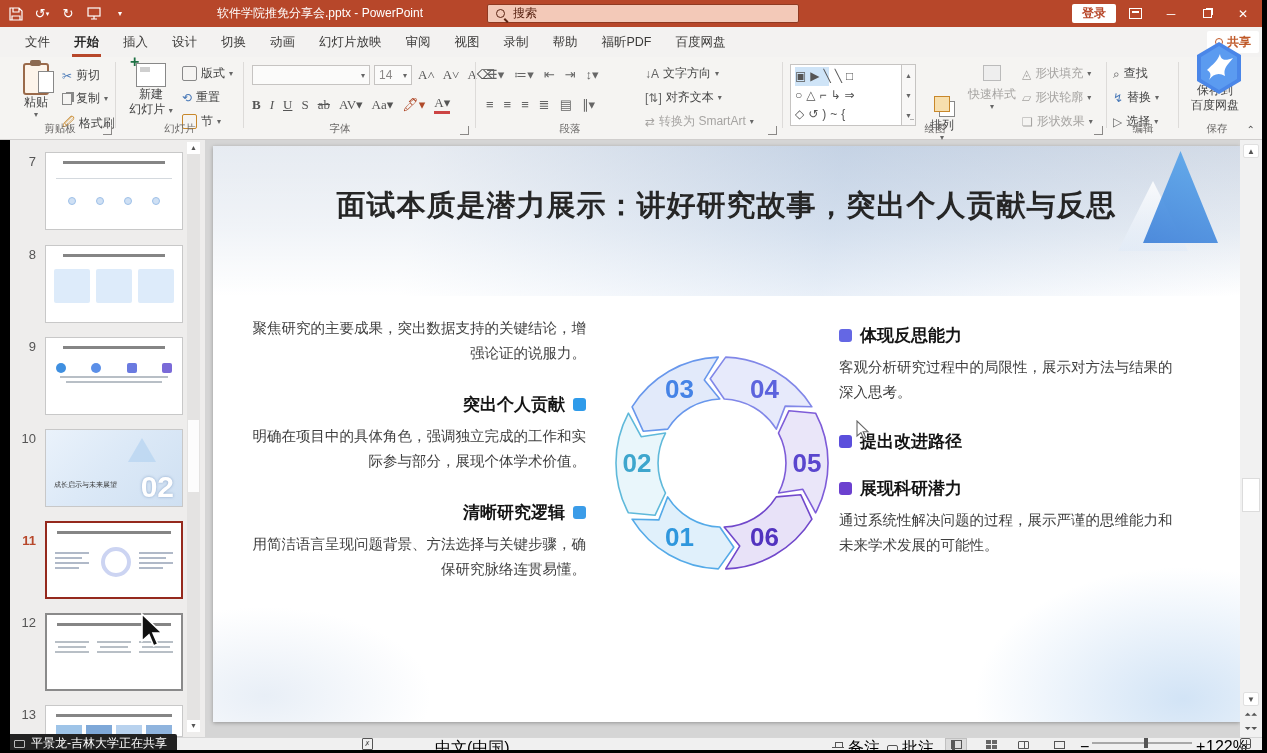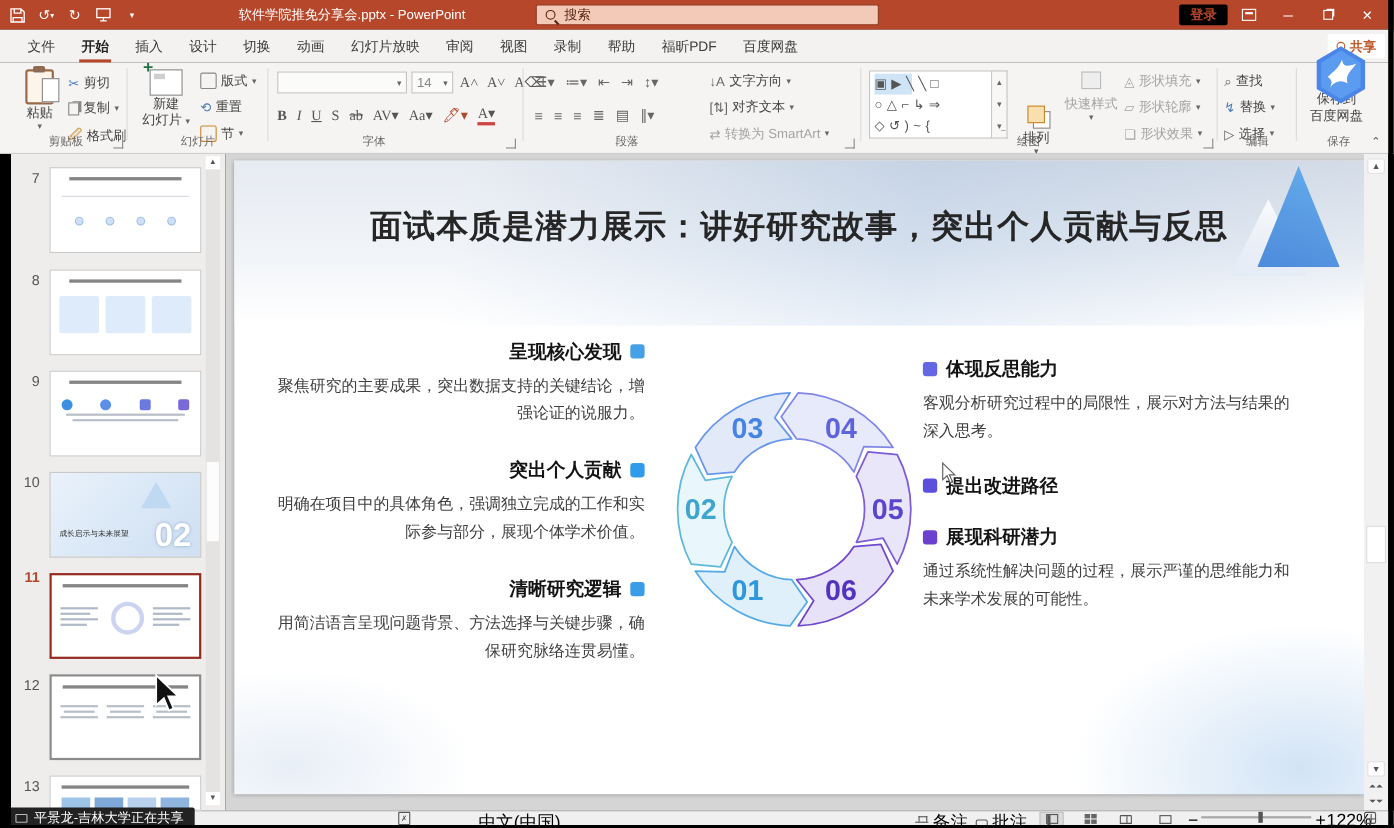--- a/index.html
+++ b/index.html
@@ -8,21 +8,21 @@
   .abs{position:absolute;}
 
   
   #titlebar{left:0;top:0;width:1267px;height:27px;background:#b7472a;color:#fff;}
   .qat{left:8px;top:0;height:27px;display:flex;align-items:center;gap:10px;color:#fff;}
   .qat .ico{width:16px;height:16px;display:flex;align-items:center;justify-content:center;font-size:13px;color:#fff;}
   .doc-title{left:150px;top:0;width:340px;height:27px;display:flex;align-items:center;justify-content:center;font-size:12px;color:#fff;white-space:nowrap;}
   .searchbox{left:487px;top:4px;width:312px;height:19px;background:#f3c9b8;border:1px solid #8f3a22;border-radius:2px;display:flex;align-items:center;gap:8px;padding:0 8px;color:#5a2413;font-size:12px;}
   .mag{width:9px;height:9px;border:1.5px solid #5a2413;border-radius:50%;position:relative;flex:0 0 auto;}
   .mag::after{content:"";position:absolute;left:8px;top:8px;width:5px;height:1.5px;background:#5a2413;transform:rotate(45deg);transform-origin:0 0;}
-  .login-btn{left:1072px;top:4px;width:44px;height:19px;background:#000000;color:#b7472a;font-size:12px;font-weight:bold;display:flex;align-items:center;justify-content:center;border-radius:2px;}
+  .login-btn{left:1072px;top:4px;width:44px;height:19px;background:#ffffff;color:#b7472a;font-size:12px;font-weight:bold;display:flex;align-items:center;justify-content:center;border-radius:2px;}
   .win-btn{top:0;width:34px;height:27px;display:flex;align-items:center;justify-content:center;color:#fff;font-size:12px;}
   .ribbonopt{width:13px;height:11px;border:1px solid #fff;position:relative;}
   .ribbonopt::after{content:"";position:absolute;left:2px;top:2px;width:7px;height:2px;background:#fff;}
 
   
   #tabrow{left:0;top:27px;width:1267px;height:30px;background:#f3f2f1;display:flex;align-items:stretch;padding-left:13px;}
   .tab{padding:0 12px;display:flex;align-items:center;font-size:12.5px;color:#3b3a39;white-space:nowrap;position:relative;}
   .tab.active{font-weight:bold;color:#262626;}
   .tab.active::after{content:"";position:absolute;left:10px;right:10px;bottom:0;height:3px;background:#b7472a;}
   .share-wrap{position:absolute;right:8px;top:4px;height:22px;background:#fff;border-radius:2px;display:flex;align-items:center;gap:4px;padding:0 8px;color:#c05a2a;font-size:12px;font-weight:bold;}
@@ -412,21 +412,21 @@
       <div class="mini-bar" style="width:70%;"></div>
   </div>
 
   <div class="abs thumb-num" style="top:431px;">10</div>
   <div class="abs thumb t10" style="top:429px;">
     <div class="tri"></div>
     <div class="cap">成长启示与未来展望</div>
     <div class="big">02</div>
   </div>
 
-  <div class="abs thumb-num sel" style="top:517px;">11</div>
+  <div class="abs thumb-num sel" style="top:533px;">11</div>
   <div class="abs thumb sel" style="top:521px;">
     <div class="mini-title" style="width:85%;"></div>
     <div class="mini-ring"></div>
     <div class="colbars" style="left:8px;">
         <div></div>
         <div style="width:80%;"></div>
         <div></div>
         <div style="width:70%;"></div>
       </div>
     <div class="colbars" style="right:8px;">
@@ -481,24 +481,20 @@
     <div class="deco-band2 abs"></div>
     <div class="deco-tri2 abs"></div>
     <div class="deco-tri1 abs"></div>
     <div class="deco-blob-br abs"></div>
     <div class="deco-blob-bl abs"></div>
 
     <div class="slide-title abs">面试本质是潜力展示：讲好研究故事，突出个人贡献与反思</div>
 
     <div class="leftcol abs">
       <div class="item">
-        <div class="feat-head">
-            <span>呈现核心发现</span>
-            <span class="sq" style="background: rgb(69, 160, 230);"></span>
-          </div>
         <div class="feat-body">聚焦研究的主要成果，突出数据支持的关键结论，增强论证的说服力。</div>
       </div>
       <div class="item">
         <div class="feat-head">
             <span>突出个人贡献</span>
             <span class="sq" style="background: rgb(47, 155, 234);"></span>
           </div>
         <div class="feat-body">明确在项目中的具体角色，强调独立完成的工作和实际参与部分，展现个体学术价值。</div>
       </div>
       <div class="item">

